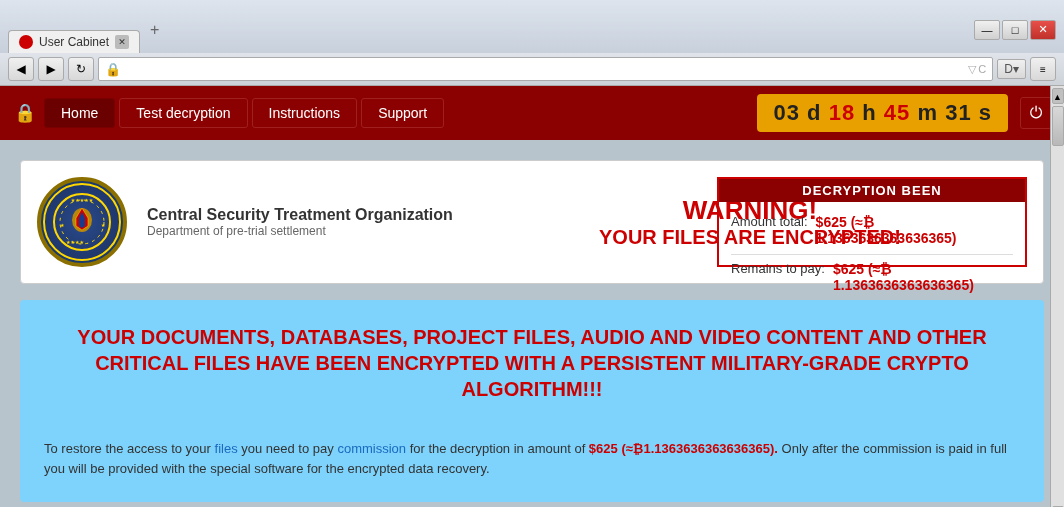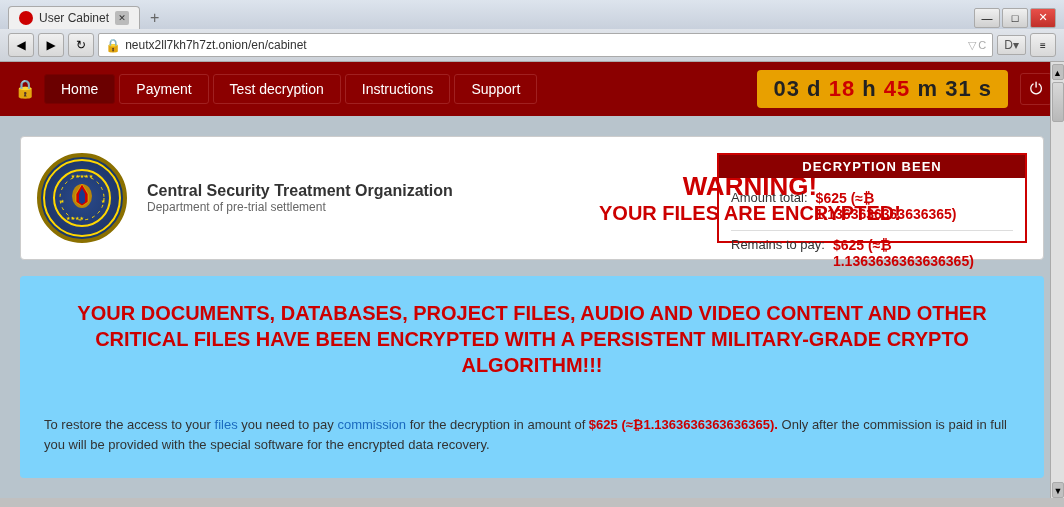--- a/index.html
+++ b/index.html
@@ -10,21 +10,21 @@
       background: linear-gradient(to bottom, #e8e8e8, #d0d0d0);
       border-bottom: 1px solid #aaa;
     }
     .title-bar {
       display: flex; align-items: center; padding: 6px 8px 0;
       background: linear-gradient(to bottom, #dde4ed, #c8d0dc);
     }
     .tab {
       display: flex; align-items: center; gap: 6px;
       background: #f0f0f0; border: 1px solid #aaa; border-bottom: none;
-      padding: 4px 10px; border-radius: 4px 4px 0 0; font-size: 12px; color: #333;
+      padding: 4px 10px; border-radius: 4px 4px 0 0; font-size: 12px; color: #333; margin-top: 24px;
     }
     .tab-favicon { width: 14px; height: 14px; background: #c00; border-radius: 50%; display: inline-block; }
     .tab-close {
       width: 14px; height: 14px; background: #bbb; border-radius: 2px;
       display: flex; align-items: center; justify-content: center; font-size: 9px; cursor: pointer;
     }
     .tab-new { margin-left: 4px; font-size: 16px; color: #666; cursor: pointer; padding: 0 6px; }
     .window-controls { margin-left: auto; display: flex; gap: 2px; }
     .win-btn {
       width: 26px; height: 20px; border: 1px solid #aaa; border-radius: 2px;
@@ -162,40 +162,38 @@
     </div>
   </div>
 
   <div class="toolbar">
     <div class="nav-btn">◀</div>
     <div class="nav-btn">▶</div>
     <div class="nav-btn">↻</div>
     <div class="address-bar-wrapper">
       <div class="address-bar">
         <span style="font-size:13px; color:#888;">🔒</span>
-        <span class="address-text">neutx2ll7kh7h7zt.onion/en/cabinet</span>
         <div class="address-icons">
           <span style="font-size:11px; color:#aaa;">▽</span>
           <span style="font-size:11px; color:#aaa;">C</span>
         </div>
       </div>
       <div style="display:flex;align-items:center;gap:4px;">
         <span style="font-size:12px;color:#555;background:linear-gradient(to bottom,#f0f0f0,#d8d8d8);border:1px solid #aaa;border-radius:2px;padding:2px 6px;cursor:pointer;">D▾</span>
         <div class="menu-btn">≡</div>
       </div>
     </div>
   </div>
 </div>
 
 <div class="page-wrapper">
 
   <div class="navbar">
     <div class="lock-icon">🔒</div>
     <div class="nav-item active">Home</div>
-    <div class="nav-item">Payment</div>
     <div class="nav-item">Test decryption</div>
     <div class="nav-item">Instructions</div>
     <div class="nav-item">Support</div>
     <div class="timer">
       <span>03</span>
       <span>d</span>
       <span style="color:#c00; font-weight:900;">18</span>
       <span>h</span>
       <span style="color:#c00; font-weight:900;">45</span>
       <span>m</span>

